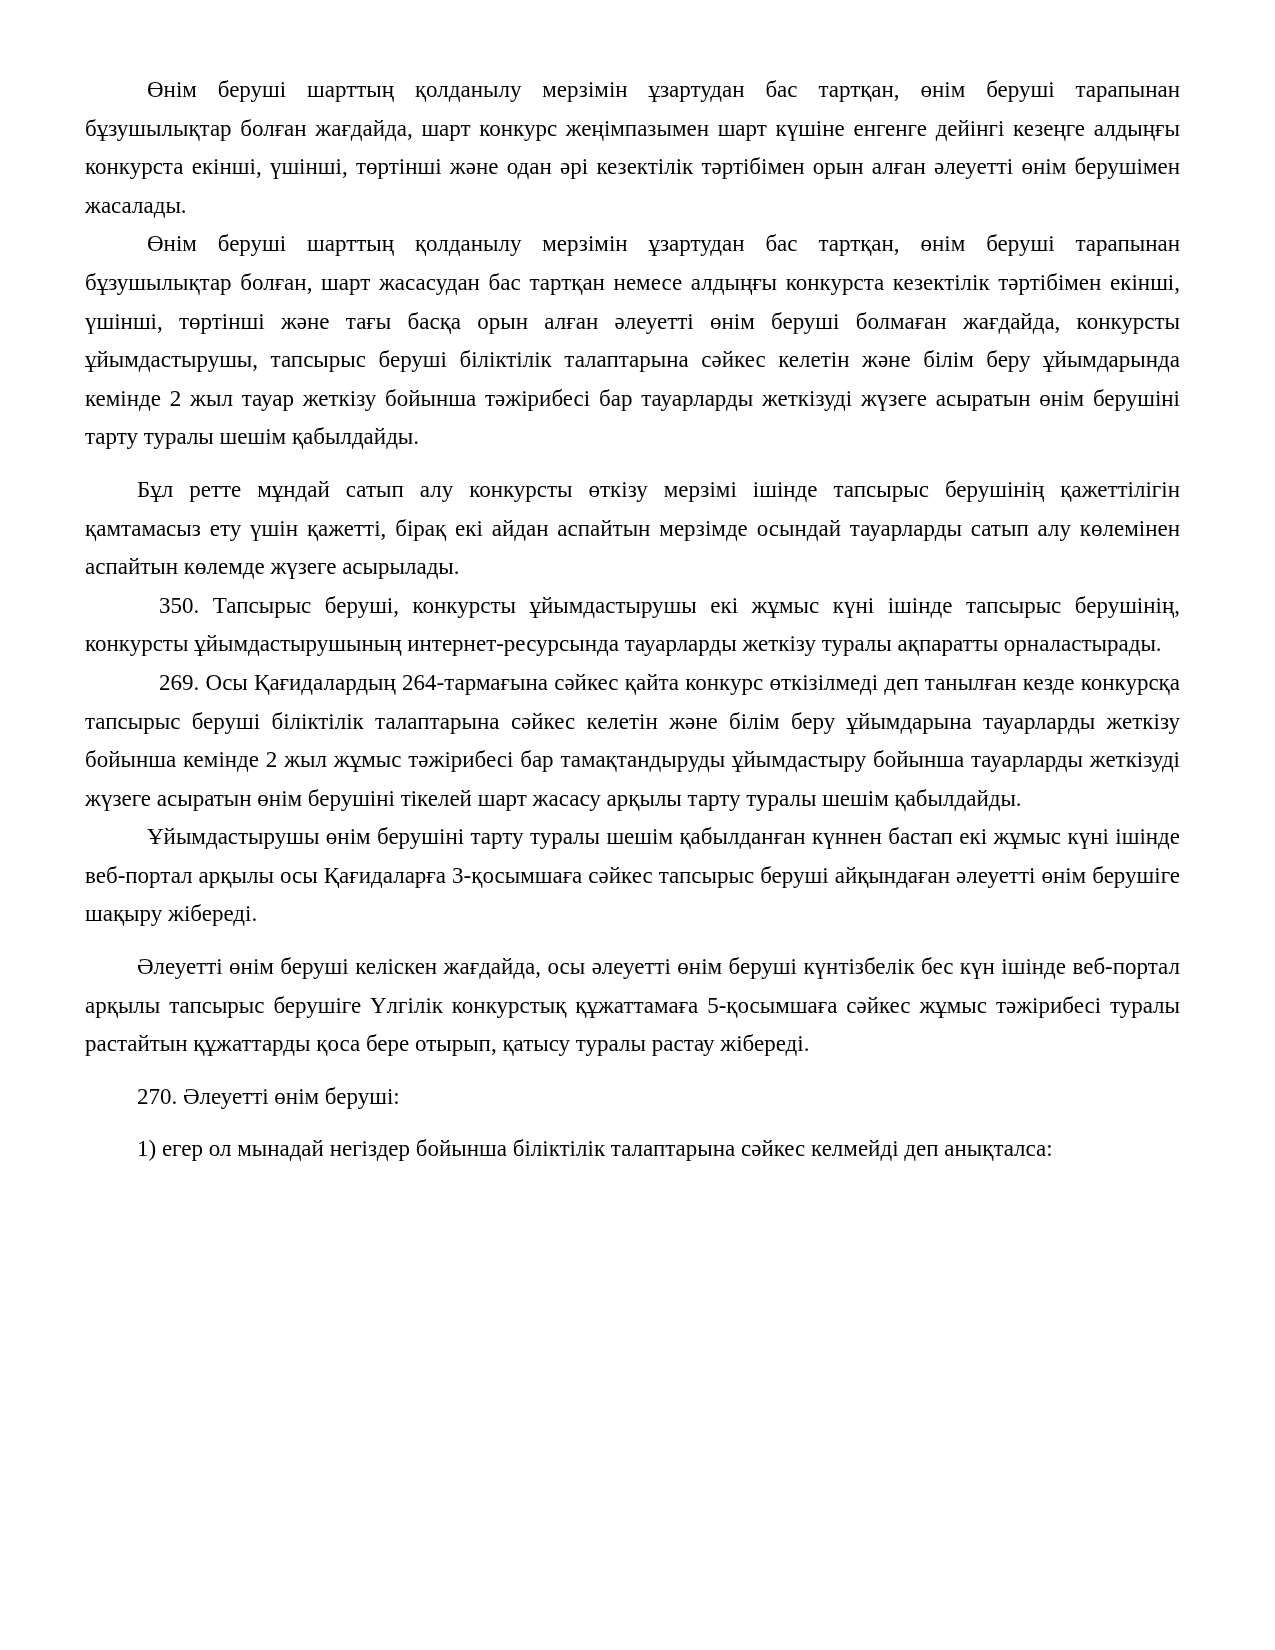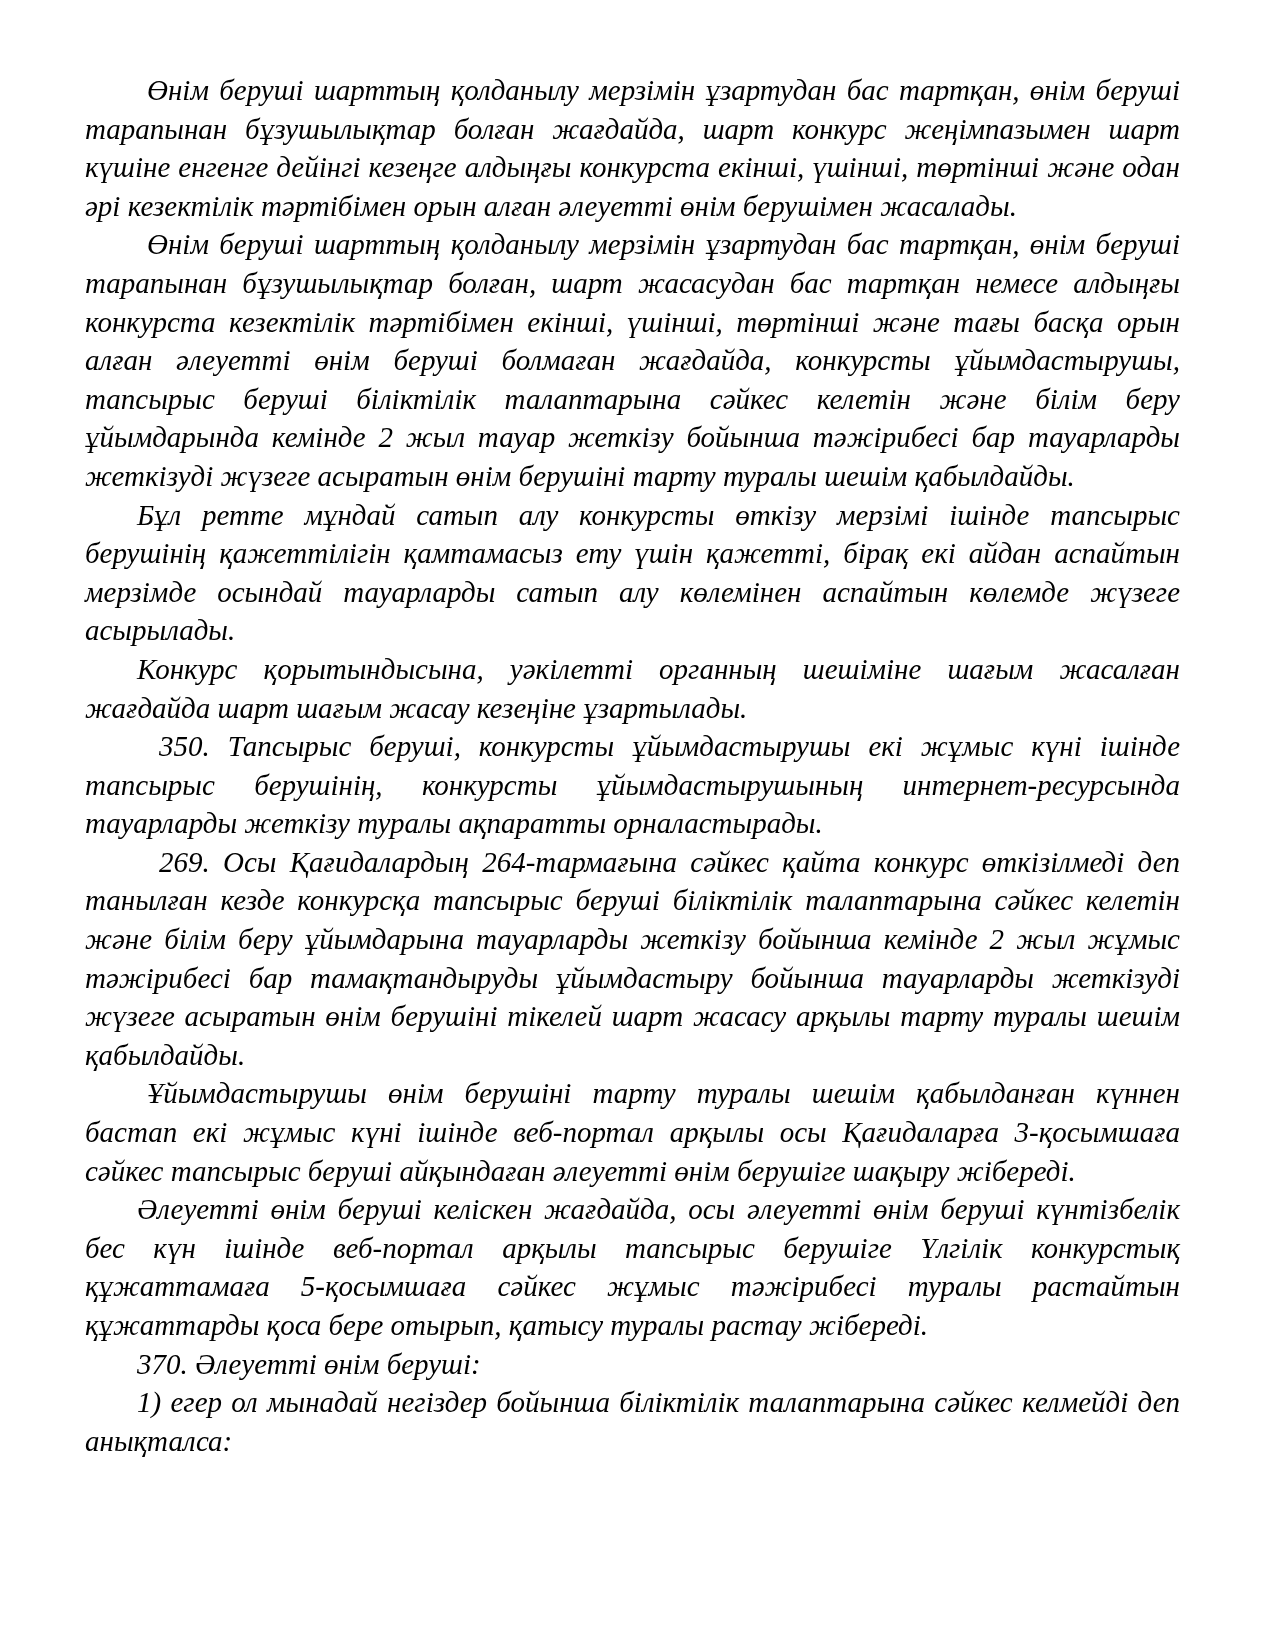--- a/index.html
+++ b/index.html
@@ -11,47 +11,46 @@
     width: 1275px;
     height: 1650px;
     margin: 0 auto;
     background: #ffffff;
     overflow: hidden;
     box-sizing: border-box;
     padding: 71px 95px 0 85px;
   }
   .doc-body {
     font-family: "Liberation Serif", "DejaVu Serif", serif;
-    font-size: 29px;
+    font-size: 23px;
     line-height: 38.6px;
     color: #000000;
     text-align: justify;
-    font-style: italic;
   }
   .doc-body p {
     margin: 0;
     padding: 0;
     text-indent: 62px;
   }
   .doc-body p.num-indent {
     text-indent: 74px;
   }
   .doc-body p.small-indent {
     text-indent: 52px;
+    margin-top: 14px;
   }
 </style>
 </head>
 <body>
 
 <div class="page">
   <div class="doc-body">
     <p>Өнім беруші шарттың қолданылу мерзімін ұзартудан бас тартқан, өнім беруші тарапынан бұзушылықтар болған жағдайда, шарт конкурс жеңімпазымен шарт күшіне енгенге дейінгі кезеңге алдыңғы конкурста екінші, үшінші, төртінші және одан әрі кезектілік тәртібімен орын алған әлеуетті өнім берушімен жасалады.</p>
     <p>Өнім беруші шарттың қолданылу мерзімін ұзартудан бас тартқан, өнім беруші тарапынан бұзушылықтар болған, шарт жасасудан бас тартқан немесе алдыңғы конкурста кезектілік тәртібімен екінші, үшінші, төртінші және тағы басқа орын алған әлеуетті өнім беруші болмаған жағдайда, конкурсты ұйымдастырушы, тапсырыс беруші біліктілік талаптарына сәйкес келетін және білім беру ұйымдарында кемінде 2 жыл тауар жеткізу бойынша тәжірибесі бар тауарларды жеткізуді жүзеге асыратын өнім берушіні тарту туралы шешім қабылдайды.</p>
     <p class="small-indent">Бұл ретте мұндай сатып алу конкурсты өткізу мерзімі ішінде тапсырыс берушінің қажеттілігін қамтамасыз ету үшін қажетті, бірақ екі айдан аспайтын мерзімде осындай тауарларды сатып алу көлемінен аспайтын көлемде жүзеге асырылады.</p>
-    <p class="small-indent">Конкурс қорытындысына, уәкілетті органның шешіміне шағым жасалған жағдайда шарт шағым жасау кезеңіне ұзартылады.</p>
     <p class="num-indent">350. Тапсырыс беруші, конкурсты ұйымдастырушы екі жұмыс күні ішінде тапсырыс берушінің, конкурсты ұйымдастырушының интернет-ресурсында тауарларды жеткізу туралы ақпаратты орналастырады.</p>
     <p class="num-indent">269. Осы Қағидалардың 264-тармағына сәйкес қайта конкурс өткізілмеді деп танылған кезде конкурсқа тапсырыс беруші біліктілік талаптарына сәйкес келетін және білім беру ұйымдарына тауарларды жеткізу бойынша кемінде 2 жыл жұмыс тәжірибесі бар тамақтандыруды ұйымдастыру бойынша тауарларды жеткізуді жүзеге асыратын өнім берушіні тікелей шарт жасасу арқылы тарту туралы шешім қабылдайды.</p>
     <p>Ұйымдастырушы өнім берушіні тарту туралы шешім қабылданған күннен бастап екі жұмыс күні ішінде веб-портал арқылы осы Қағидаларға 3-қосымшаға сәйкес тапсырыс беруші айқындаған әлеуетті өнім берушіге шақыру жібереді.</p>
     <p class="small-indent">Әлеуетті өнім беруші келіскен жағдайда, осы әлеуетті өнім беруші күнтізбелік бес күн ішінде веб-портал арқылы тапсырыс берушіге Үлгілік конкурстық құжаттамаға 5-қосымшаға сәйкес жұмыс тәжірибесі туралы растайтын құжаттарды қоса бере отырып, қатысу туралы растау жібереді.</p>
-    <p class="small-indent">370. Әлеуетті өнім беруші:</p>
+    <p class="small-indent">270. Әлеуетті өнім беруші:</p>
     <p class="small-indent">1) егер ол мынадай негіздер бойынша біліктілік талаптарына сәйкес келмейді деп анықталса:</p>
   </div>
 </div>
 
 </body></html>

